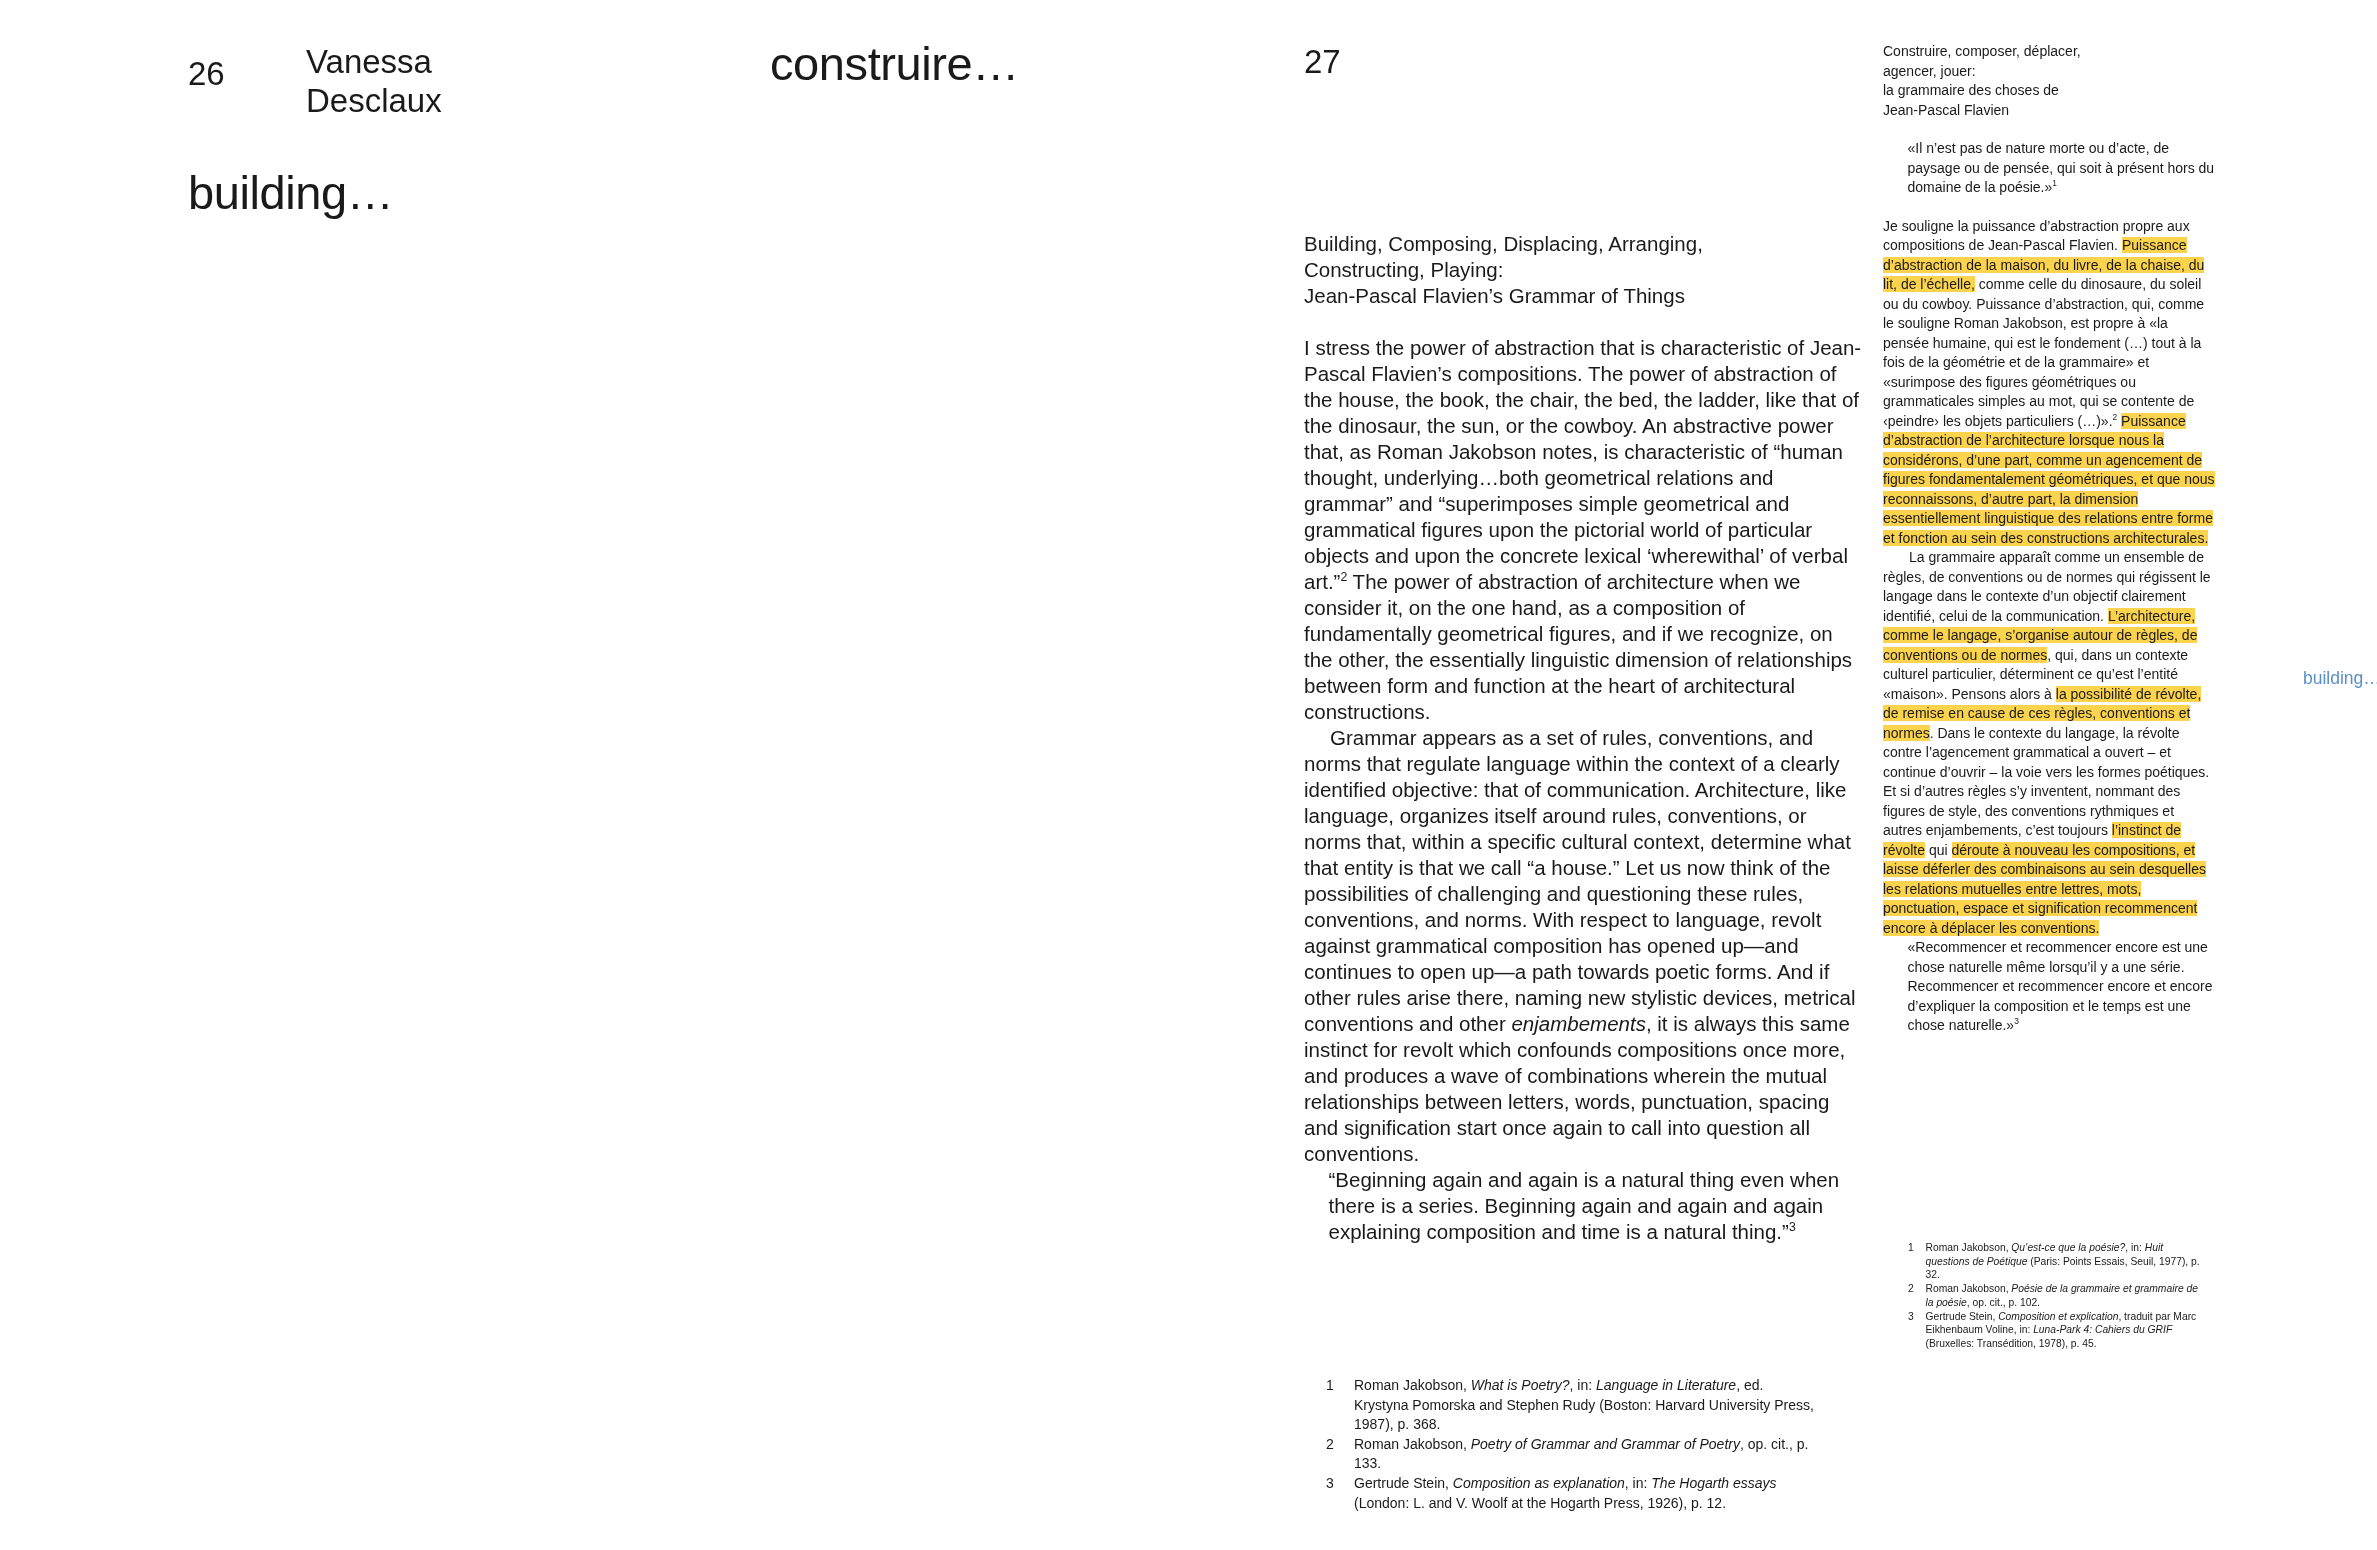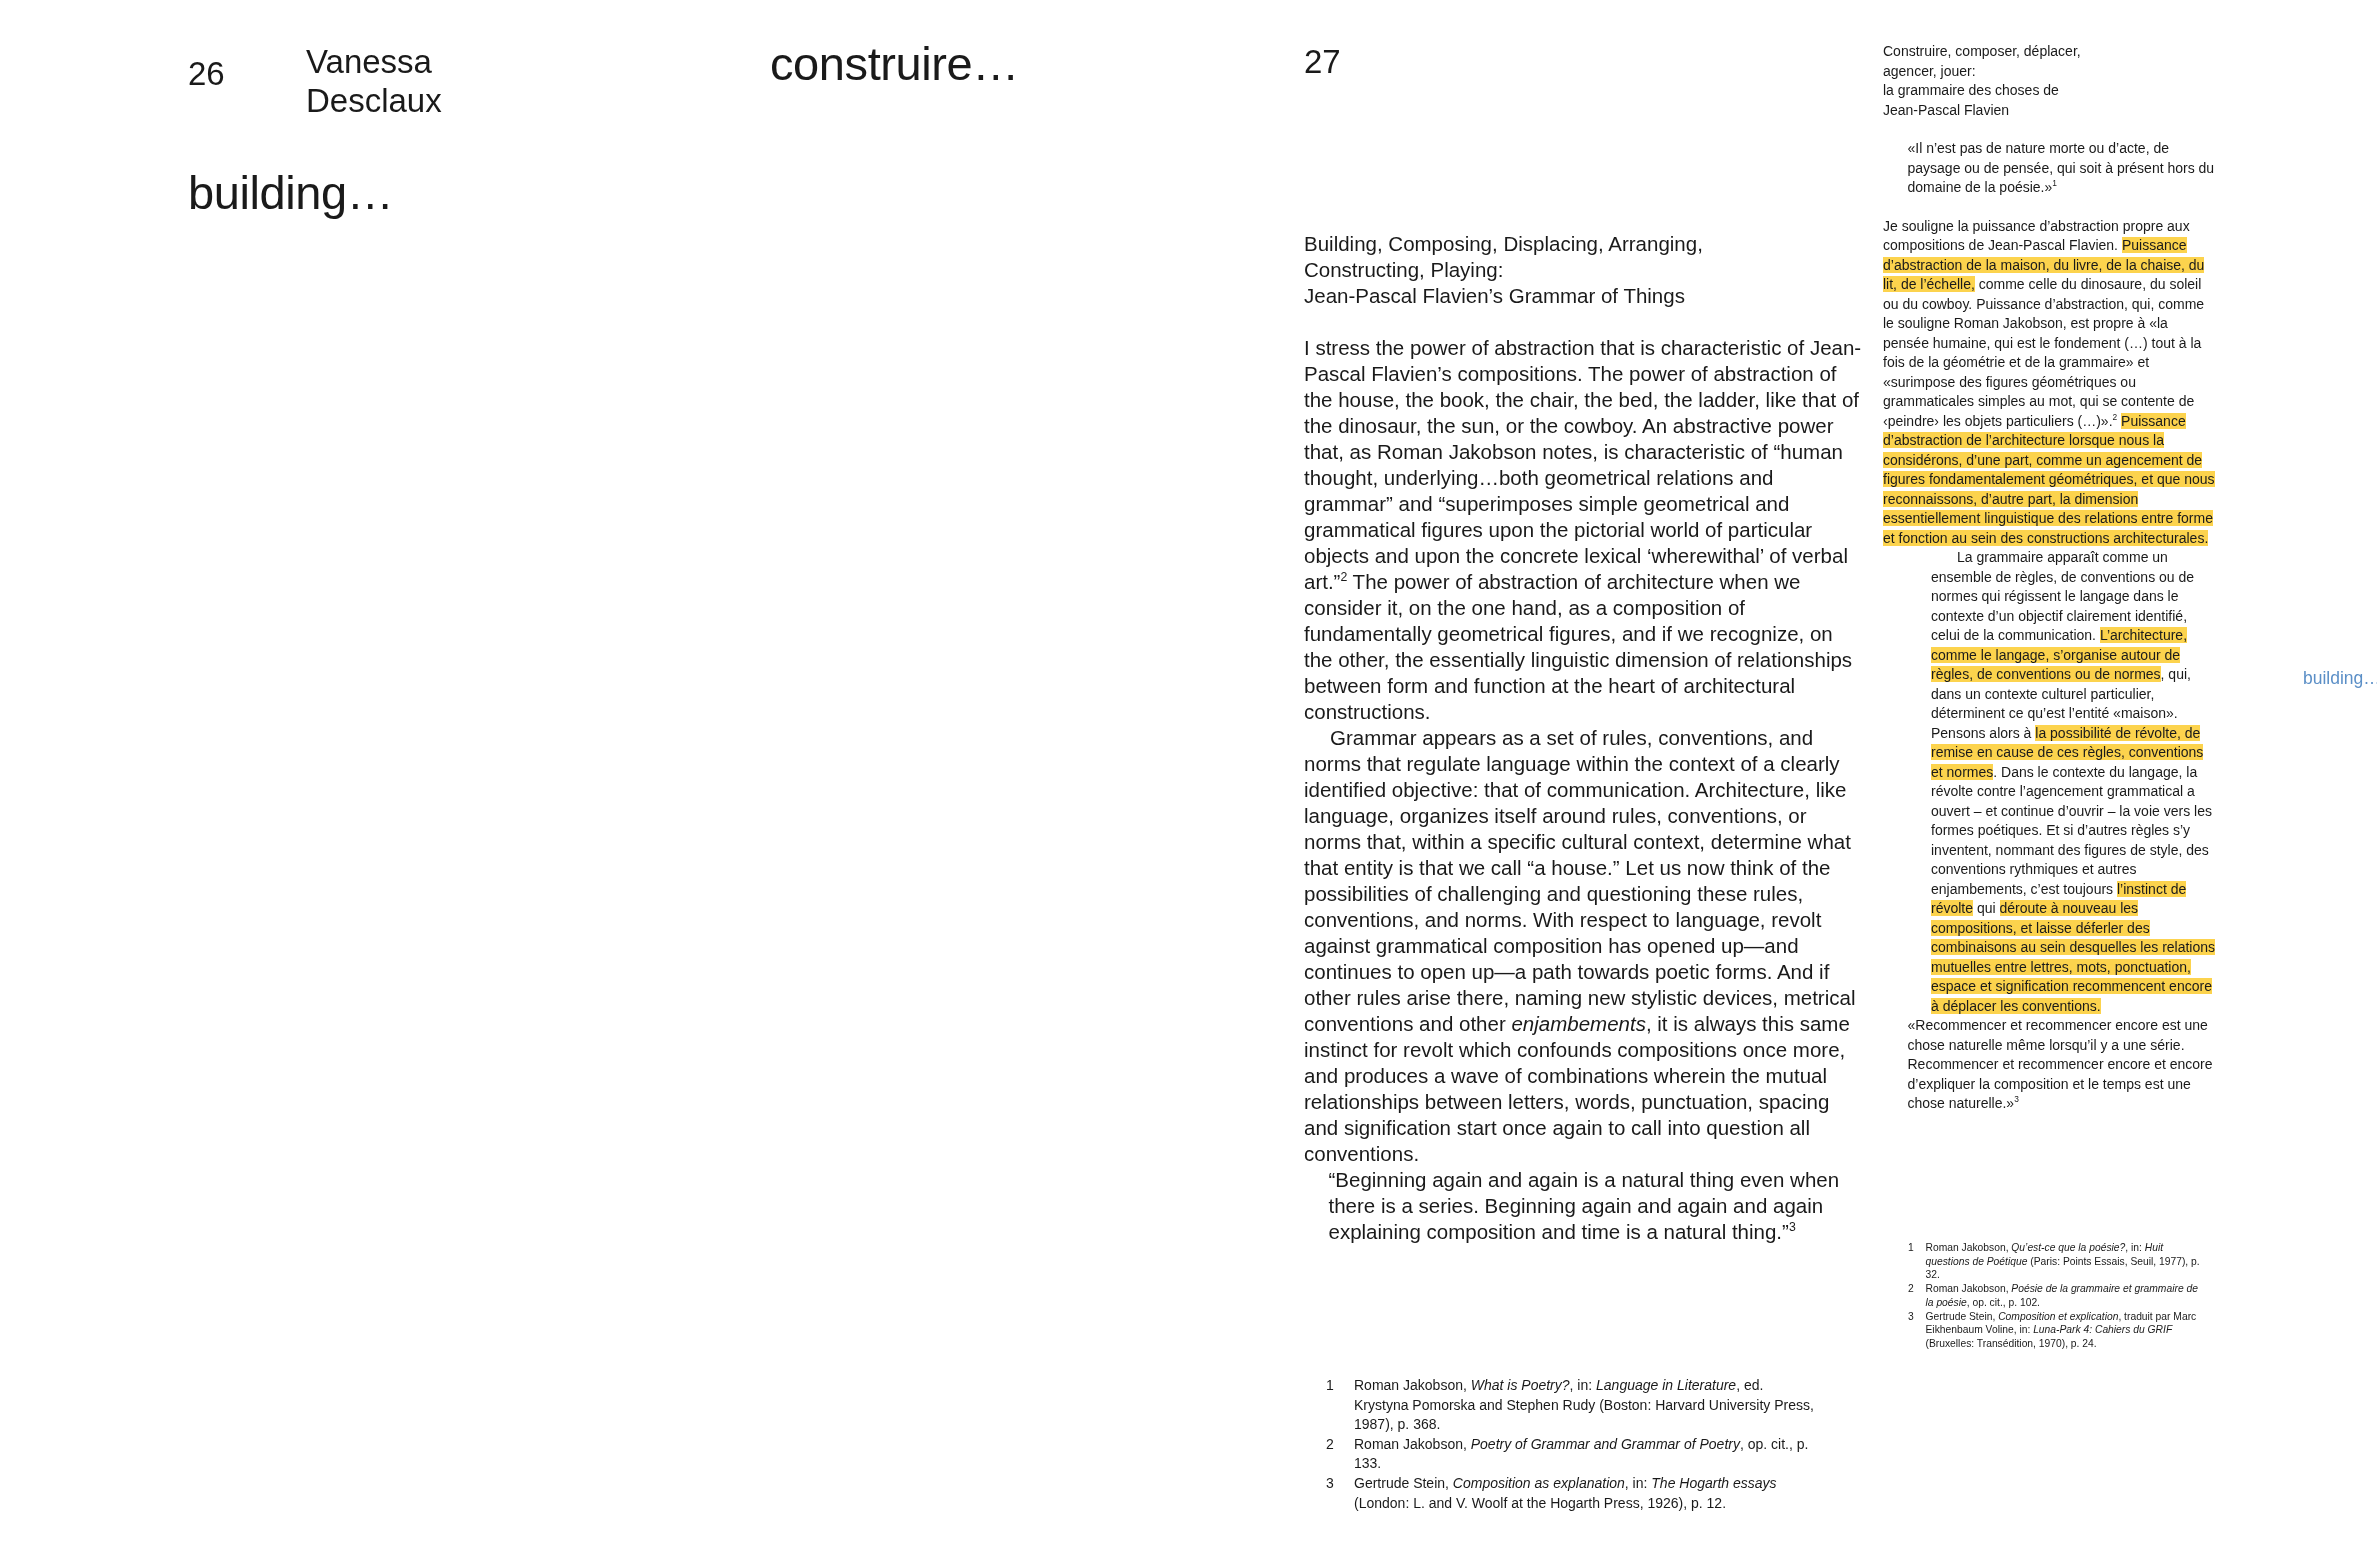--- a/index.html
+++ b/index.html
@@ -11,21 +11,21 @@
   .page-num { font-size: 33px; line-height: 39px; }
   .author { font-size: 33px; line-height: 39px; }
   .title-large { font-size: 47px; line-height: 53px; letter-spacing: -0.4px; }
   .en-col { left: 1304px; width: 560px; font-size: 20.5px; line-height: 26px; }
   .en-col p { margin: 0; }
   .en-col .indent { text-indent: 26px; }
   .quote { padding-left: 24.5px; }
   .sup { font-size: 60%; vertical-align: super; line-height: 0; }
   .fr-col { left: 1883px; width: 333px; font-size: 14px; line-height: 19.5px; }
   .fr-col p { margin: 0; }
-  .fr-col .indent { text-indent: 26px; margin-left: 48px; }
+  .fr-col .indent { text-indent: 26px; }
   .fr-quote { padding-left: 24.5px; }
   .hl { background: #fcd34d; }
   .fn-en { left: 1326px; width: 490px; font-size: 14px; line-height: 19.6px; }
   .fn-en .fn-row, .fn-fr .fn-row { display: flex; }
   .fn-en .fn-num { width: 28px; flex: none; }
   .fn-fr { left: 1908px; width: 298px; font-size: 10.3px; line-height: 13.7px; }
   .fn-fr .fn-num { width: 17.5px; flex: none; }
   .side-label { color: #5b8fc7; font-size: 17.5px; }
   em { font-style: italic; }
 </style>
@@ -85,18 +85,18 @@
     <div class="fn-row">
       <span class="fn-num">1</span>
       <span><span>Roman Jakobson, </span><em>Qu’est-ce que la poésie?</em><span>, in: </span><em>Huit questions de Poétique</em><span> (Paris: Points Essais, Seuil, 1977), p. 32.</span></span>
     </div>
     <div class="fn-row">
       <span class="fn-num">2</span>
       <span><span>Roman Jakobson, </span><em>Poésie de la grammaire et grammaire de la poésie</em><span>, op. cit., p. 102.</span></span>
     </div>
     <div class="fn-row">
       <span class="fn-num">3</span>
-      <span><span>Gertrude Stein, </span><em>Composition et explication</em><span>, traduit par Marc Eikhenbaum Voline, in: </span><em>Luna-Park 4: Cahiers du GRIF</em><span> (Bruxelles: Transédition, 1970), p. 24.</span></span>
+      <span><span>Gertrude Stein, </span><em>Composition et explication</em><span>, traduit par Marc Eikhenbaum Voline, in: </span><em>Luna-Park 4: Cahiers du GRIF</em><span> (Bruxelles: Transédition, 1978), p. 45.</span></span>
     </div>
   </div>
 
 <div class="abs side-label" style="left:2303px;top:668px;">building…</div>
 
 
 </body></html>

